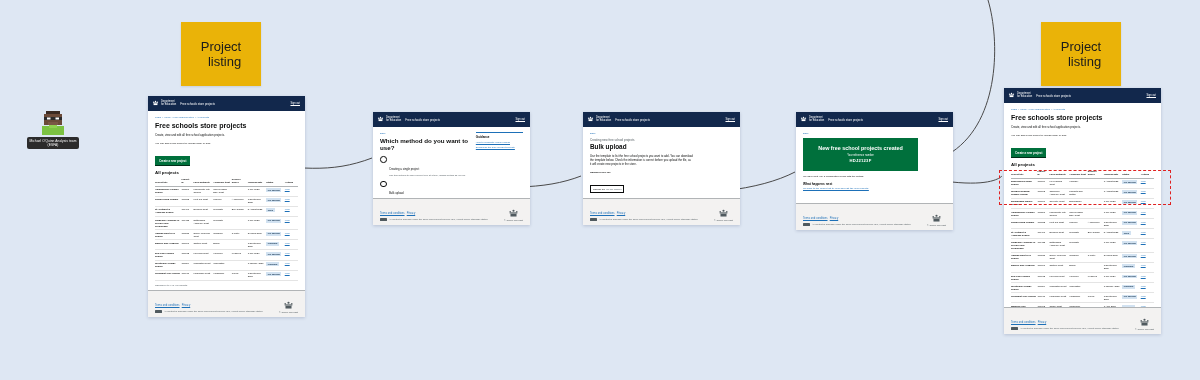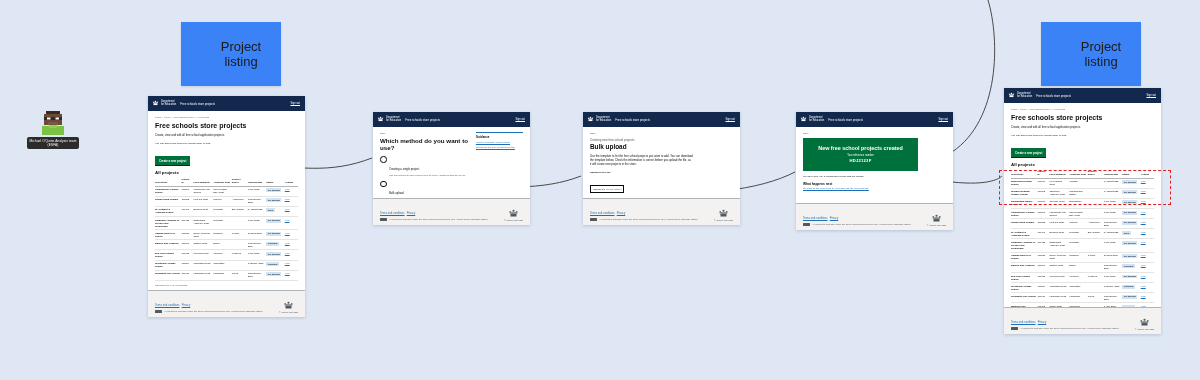--- a/index.html
+++ b/index.html
@@ -10,27 +10,26 @@
     position:relative;
   }
   #canvas{position:absolute;inset:0;}
   .abs{position:absolute;}
 
   
   #wires{position:absolute;left:0;top:0;width:1200px;height:380px;pointer-events:none;}
 
   
   .sticky{
-    background:#3b82f6;
+    background:#eab308;
     color:#1b1b1b;
     display:flex;align-items:center;justify-content:center;
-    text-align:center;
+    text-align:right;
     line-height:1.18;
     box-shadow:0 1px 2px rgba(0,0,0,.10);
-    padding-left:20px;
   }
 
   
   .avatar-wrap{display:flex;flex-direction:column;align-items:center;}
   .avatar-chip{
     background:#2b2b2b;color:#fff;
     font-size:3.2px;line-height:1.25;
     padding:2px 3px;border-radius:2px;
     text-align:center;white-space:pre-line;letter-spacing:.1px;
     margin-top:-1px;

